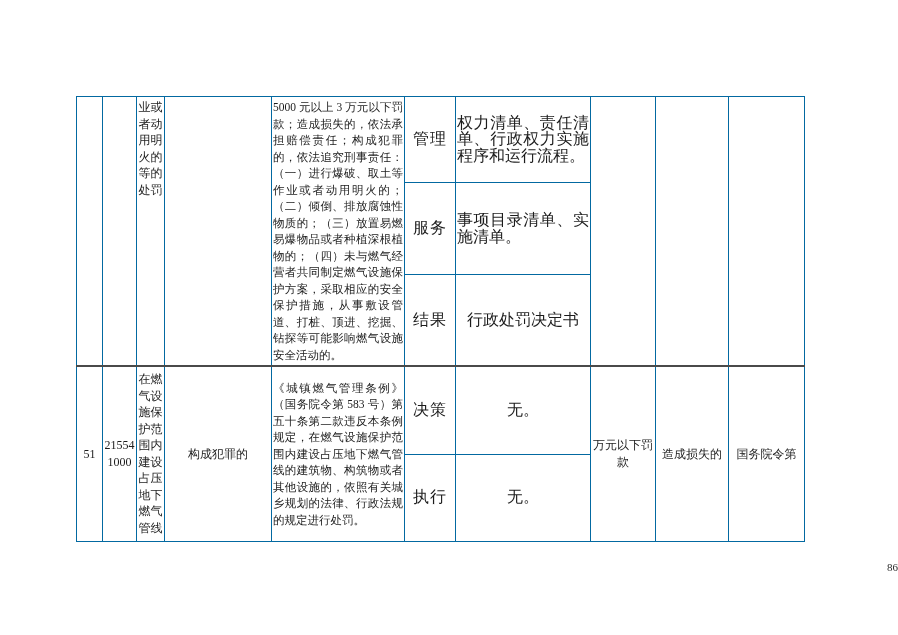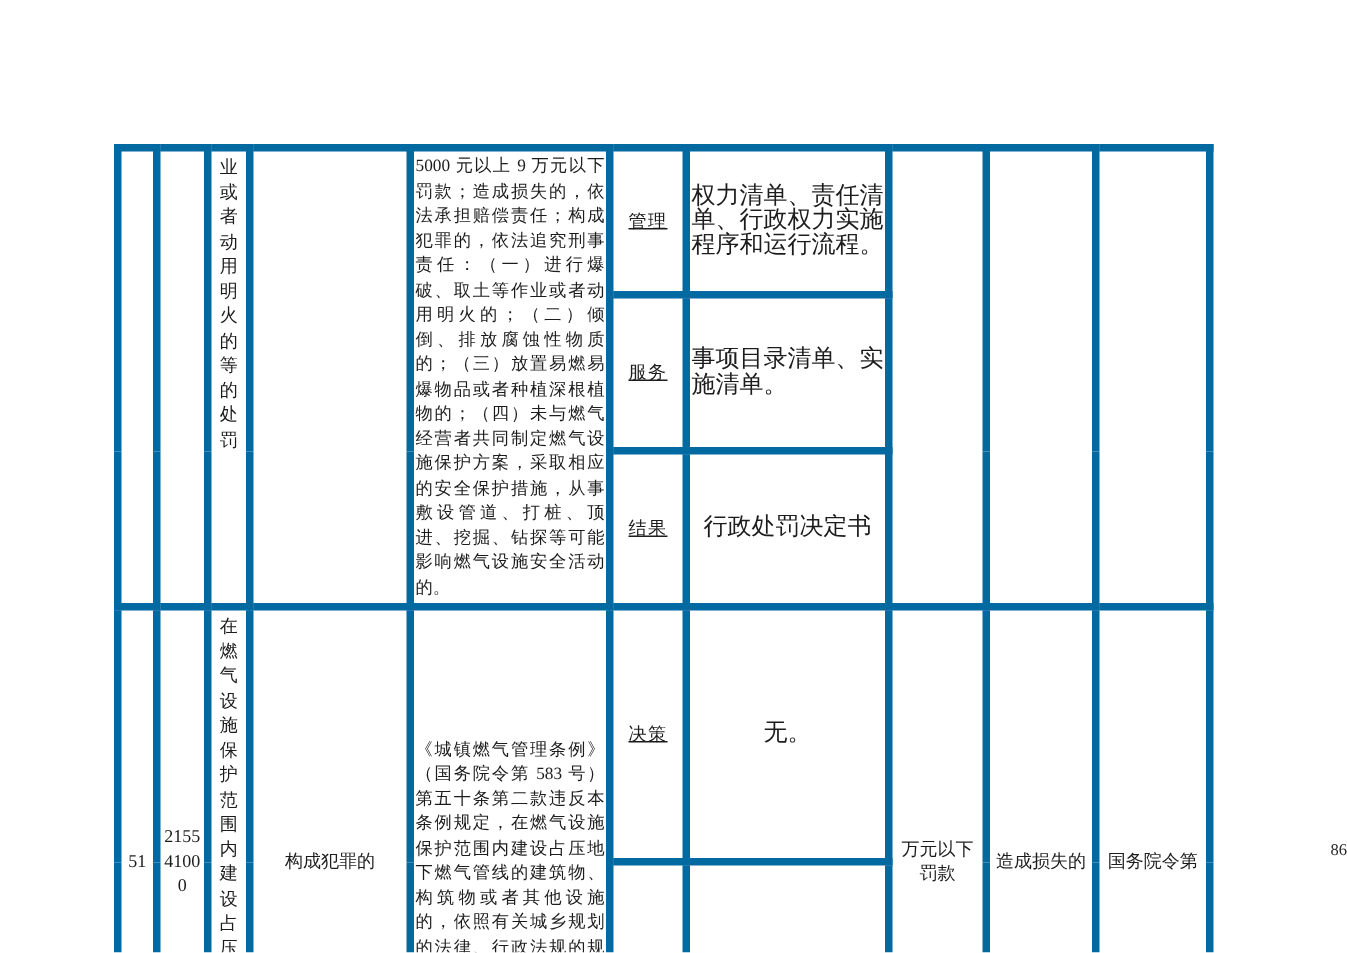--- a/index.html
+++ b/index.html
@@ -1,30 +1,30 @@
 <!DOCTYPE html>
 <html><head>
 <meta charset="utf-8">
 <style>
   html,body{margin:0;padding:0;background:#ffffff;}
   body{width:898px;height:635px;font-family:"Liberation Serif","DejaVu Serif",serif;color:#1c1c1c;}
   .page{position:relative;width:898px;height:635px;background:#fff;overflow:hidden;}
   table.doc{position:absolute;left:76px;top:96px;width:728px;border-collapse:collapse;table-layout:fixed;}
-  td{border:5px solid #0369a1;font-size:12px;line-height:16.5px;padding:2px 1px;
+  td{border:1px solid #0369a1;font-size:12px;line-height:16.5px;padding:2px 1px;
      vertical-align:middle;text-align:center;overflow:hidden;word-break:break-all;}
   tr.r-a{height:85px;} tr.r-b{height:91px;} tr.r-c{height:90px;}
   tr.r-d{height:88px;} tr.r-e{height:87px;}
   tr.r-d td{border-top:2px solid #4a4a4a;}
   td.v-top{vertical-align:top;}
   td.c-legal{font-size:11.5px;}
   td.c-legal .jt, td.c-content .jt{display:block;text-align:justify;text-justify:inter-character;}
   td.c-content{font-size:16px;}
   td.c-content.ctr{}
   td.c-name{padding:2px 1px;}
-  td.c-label{font-size:12px;letter-spacing:1px;text-decoration:underline;}
+  td.c-label{font-size:16px;letter-spacing:1px;}
   .page-number{position:absolute;top:561px;left:0;width:898px;text-align:right;
                font-size:11px;color:#2a2a2a;}
 </style>
 </head>
 <body>
 
 <div class="page">
 
   <table class="doc">
     <colgroup>
@@ -40,21 +40,21 @@
       <col style="width:76px">
     </colgroup>
 
     <tbody>
         <tr class="r-a">
       <td rowspan="3"></td>
       <td rowspan="3"></td>
       <td rowspan="3" class="c-name v-top">业或者动用明火的等的处罚</td>
       <td rowspan="3"></td>
       <td rowspan="3" class="c-legal v-top">
-        <span class="jt">5000 元以上 9 万元以下罚款；造成损失的，依法承担赔偿责任；构成犯罪的，依法追究刑事责任：（一）进行爆破、取土等作业或者动用明火的；（二）倾倒、排放腐蚀性物质的；（三）放置易燃易爆物品或者种植深根植物的；（四）未与燃气经营者共同制定燃气设施保护方案，采取相应的安全保护措施，从事敷设管道、打桩、顶进、挖掘、钻探等可能影响燃气设施安全活动的。</span>
+        <span class="jt">5000 元以上 3 万元以下罚款；造成损失的，依法承担赔偿责任；构成犯罪的，依法追究刑事责任：（一）进行爆破、取土等作业或者动用明火的；（二）倾倒、排放腐蚀性物质的；（三）放置易燃易爆物品或者种植深根植物的；（四）未与燃气经营者共同制定燃气设施保护方案，采取相应的安全保护措施，从事敷设管道、打桩、顶进、挖掘、钻探等可能影响燃气设施安全活动的。</span>
       </td>
       <td class="c-label">管理</td>
       <td class="c-content">
         <span class="jt">权力清单、责任清单、行政权力实施程序和运行流程。</span>
       </td>
       <td rowspan="3"></td>
       <td rowspan="3"></td>
       <td rowspan="3"></td>
     </tr>
     <tr class="r-b">

